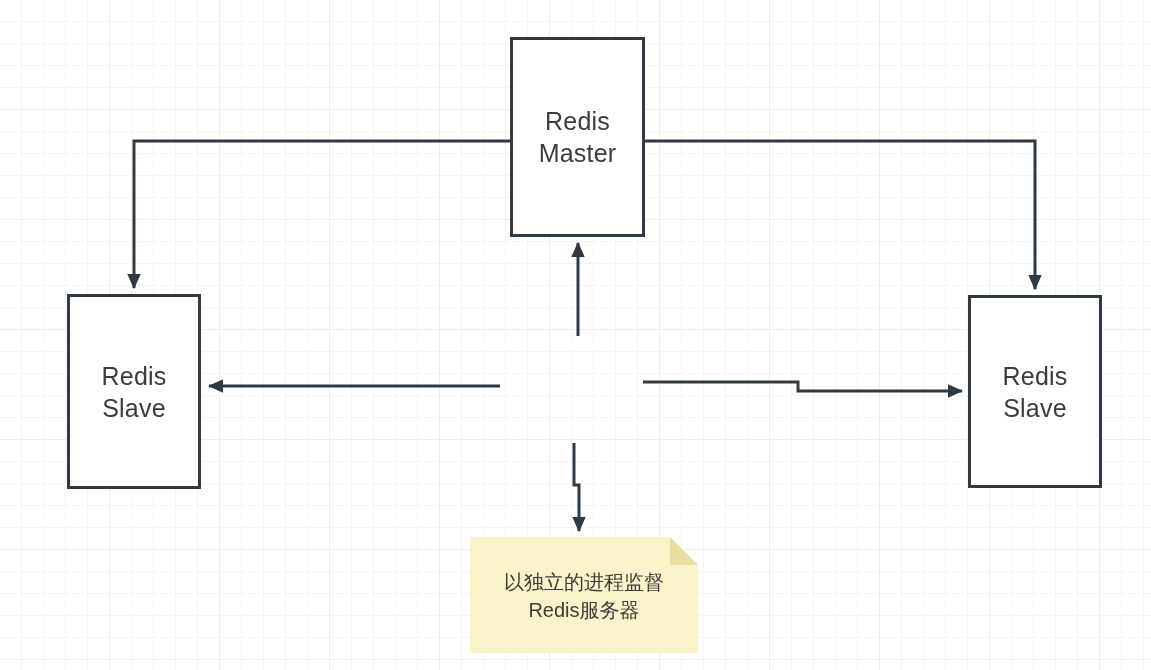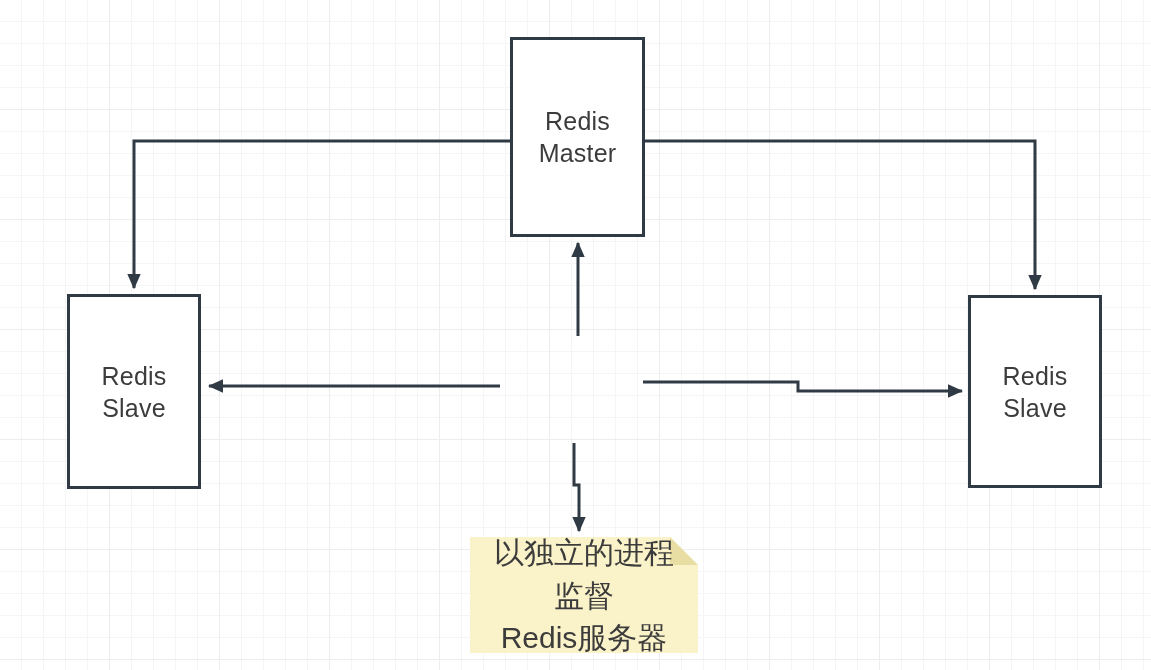--- a/index.html
+++ b/index.html
@@ -98,21 +98,21 @@
     clip-path: polygon(0 0, 28px 28px, 0 28px);
   }
   .note-text {
     position: absolute;
     inset: 0;
     display: flex;
     align-items: center;
     justify-content: center;
     text-align: center;
     color: #3c3c3c;
-    font-size: 30px;
+    font-size: 20px;
     line-height: 1.42;
     white-space: pre-line;
     padding: 2px 10px 0 10px;
     box-sizing: border-box;
   }
 </style>
 </head>
 <body>
 
 <div id="canvas">

